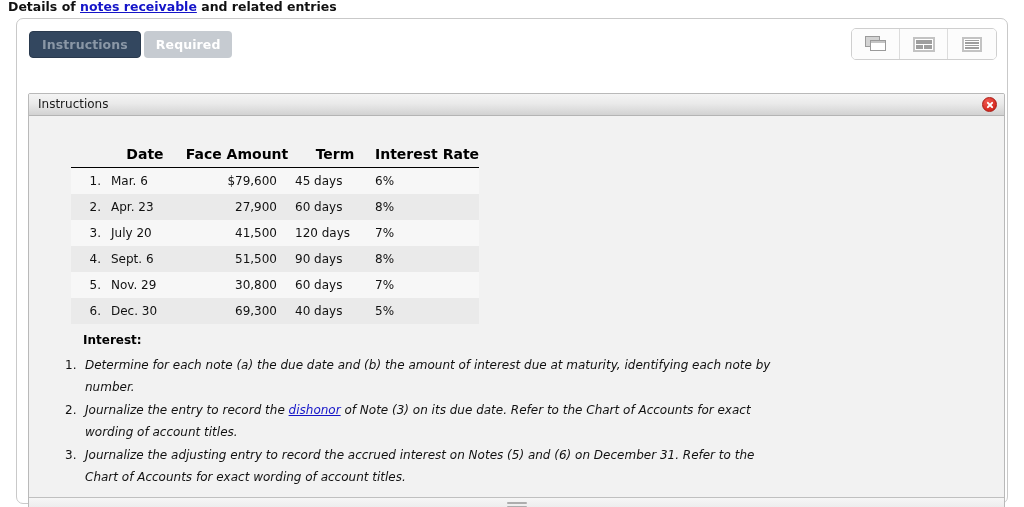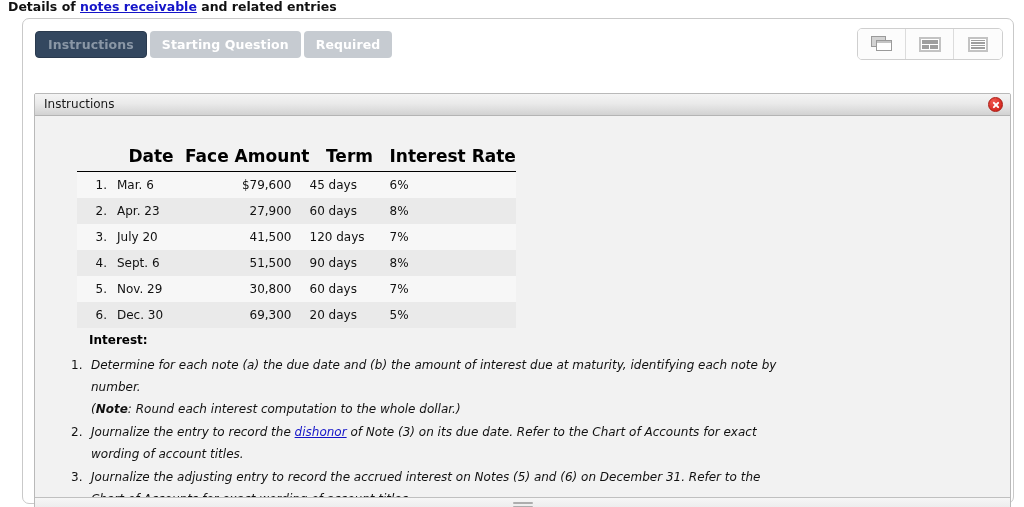--- a/index.html
+++ b/index.html
@@ -30,21 +30,21 @@
   }
   .page-heading a {
     color: #1414c8;
     text-decoration: underline;
     font-weight: bold;
   }
 
   
   .window-frame {
     position: absolute;
-    left: 22px;
+    left: 16px;
     top: 18px;
     width: 992px;
     height: 486px;
     border: 1px solid #c9c9c9;
     border-radius: 7px;
     background: #ffffff;
     box-sizing: border-box;
   }
 
   
@@ -196,21 +196,21 @@
 
   
   .note-table {
     position: absolute;
     left: 42px;
     top: 30px;
     border-collapse: collapse;
     font-size: 12px;
   }
   .note-table th {
-    font-size: 17px;
+    font-size: 14px;
     font-weight: bold;
     color: #000;
     padding: 0 0 5px 0;
     text-align: center;
     border-bottom: 1.5px solid #000;
     white-space: nowrap;
   }
   .note-table th.col-idx { border-bottom: 1.5px solid #000; width: 30px; }
   .note-table td {
     padding: 6px 0;
@@ -307,21 +307,20 @@
 <body>
 
 <div class="page-heading">
   <span>Details of </span><a href="#">notes receivable</a><span> and related entries</span>
 </div>
 
 <div class="window-frame">
 
   <div class="tab-bar">
     <div class="tab active">Instructions</div>
-    <div class="tab">Starting Question</div>
     <div class="tab">Required</div>
   </div>
 
   <div class="view-toggle">
     <div class="view-btn">
       <span class="ic-cascade">
         <span class="w-back"></span>
         <span class="w-front">
             <span class="w-front-bar"></span>
           </span>
@@ -398,33 +397,32 @@
             <td class="col-idx">5.</td>
             <td class="col-date">Nov. 29</td>
             <td class="col-face">30,800</td>
             <td class="col-term">60 days</td>
             <td class="col-rate">7%</td>
           </tr>
           <tr>
             <td class="col-idx">6.</td>
             <td class="col-date">Dec. 30</td>
             <td class="col-face">69,300</td>
-            <td class="col-term">20 days</td>
+            <td class="col-term">40 days</td>
             <td class="col-rate">5%</td>
           </tr>
         </tbody>
       </table>
 
       <div class="required-heading">Interest:</div>
 
       <ol class="req-list">
         <li class="req-item">
           <span class="req-num">1.</span>
           <span>Determine for each note (a) the due date and (b) the amount of interest due at maturity, identifying each note by number.</span>
-          <span class="req-sub"><span>(</span><b>Note</b><span>: Round each interest computation to the whole dollar.)</span></span>
         </li>
         <li class="req-item">
           <span class="req-num">2.</span>
           <span>Journalize the entry to record the </span><a href="#">dishonor</a><span> of Note (3) on its due date. Refer to the Chart of Accounts for exact wording of account titles.</span>
         </li>
         <li class="req-item">
           <span class="req-num">3.</span>
           <span>Journalize the adjusting entry to record the accrued interest on Notes (5) and (6) on December 31. Refer to the Chart of Accounts for exact wording of account titles.</span>
         </li>
 

